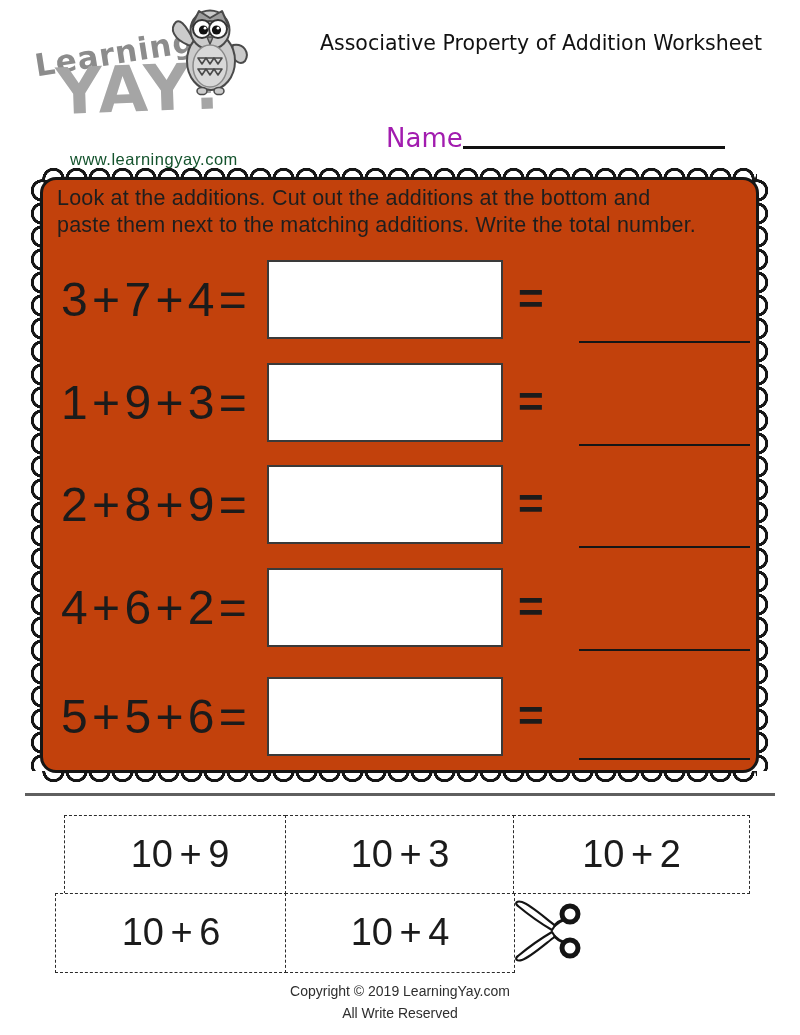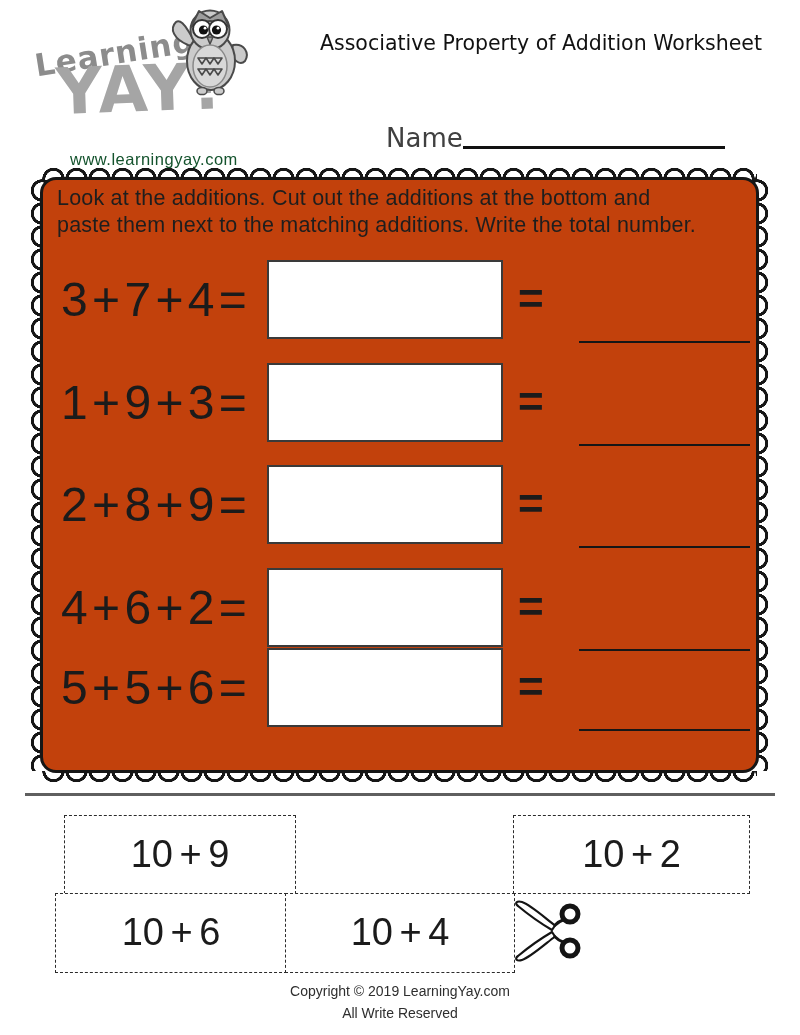--- a/index.html
+++ b/index.html
@@ -24,21 +24,21 @@
     position:absolute; left:70px; top:150px; font-size:16.5px; color:#14532d;
     letter-spacing:0.5px;
   }
   .owl { position:absolute; left:164px; top:3px; }
   .ws-title {
     position:absolute; left:300px; top:31px; width:482px; text-align:center;
     font-size:20.5px; white-space:nowrap; font-family:"DejaVu Sans", sans-serif;
     color:#111;
   }
   .name-row { position:absolute; left:386px; top:123px; display:flex; align-items:flex-end; }
-  .name-label { font-size:26px; font-family:"DejaVu Sans", sans-serif; color:#404040; }
+  .name-label { font-size:26px; font-family:"DejaVu Sans", sans-serif; color:#a21caf; }
   .name-line { width:262px; height:0; border-bottom:3px solid #111; margin-bottom:4px; }
 
   
   .frame { position:absolute; left:30px; top:167px; width:739px; height:616px; }
   .sc-top, .sc-bottom {
     position:absolute; left:12px; right:12px; height:24px;
     background-image:radial-gradient(circle at 11.5px 12px, #fff 8px, #161616 8.3px, #161616 11px, rgba(0,0,0,0) 11.4px);
     background-size:23px 24px; background-repeat:repeat-x;
   }
   .sc-top { top:0; } .sc-bottom { bottom:0; }
@@ -53,21 +53,21 @@
     border:3.5px solid #161616; border-radius:16px;
   }
 
   .instructions {
     position:absolute; left:14px; top:5px; font-size:21.5px; line-height:27px;
     letter-spacing:0.2px; color:#1e1e1e; white-space:nowrap;
   }
 
   .prob-row { position:absolute; left:18px; height:90px; display:flex; align-items:center; }
   .row-0 { top:74px; } .row-1 { top:177px; } .row-2 { top:279px; }
-  .row-3 { top:382px; } .row-4 { top:462px;justify-content:center; }
+  .row-3 { top:382px; } .row-4 { top:491px;justify-content:center; }
   .prob-expr { flex:0 0 206px; font-size:48px; word-spacing:-9px; color:#1b1b1b; white-space:nowrap; }
   .prob-box { flex:0 0 236px; height:79px; border:2px solid #3a3a3a; background:#fff; }
   .prob-eq { margin-left:15px; font-size:44px; font-weight:bold; color:#1b1b1b; }
   .prob-line { margin-left:35px; width:171px; border-bottom:2.5px solid #161616; align-self:flex-end; margin-bottom:1px; }
 
   
   .divider { position:absolute; left:25px; top:793px; width:750px; height:3px; background:#5f5f5f; }
   .card {
     position:absolute; border:1.6px dashed #2b2b2b; background:#fff;
     display:flex; align-items:center; justify-content:center;
@@ -178,20 +178,21 @@
         <div class="prob-box"></div>
         <div class="prob-eq">=</div>
         <div class="prob-line"></div>
       </div>
     </div>
   </div>
 
   <div class="divider"></div>
 
   <div class="card card-1">10 + 9</div>
+  <div class="card card-2">10 + 3</div>
   <div class="card card-3">10 + 2</div>
   <div class="card card-4">10 + 6</div>
   <div class="card card-5">10 + 4</div>
 
   <svg class="scissors" width="74" height="64" viewBox="0 0 74 64">
     <g fill="#fff" stroke="#141414" stroke-width="2.2" stroke-linejoin="round">
       <path d="M40 31 C28 24 12 12 6 7 C2 4 5 1.5 10 3 C18 5.5 32 18 43 26.5 Z"></path>
       <path d="M40 33 C28 40 12 52 6 57 C2 60 5 62.5 10 61 C18 58.5 32 46 43 37.5 Z"></path>
     </g>
     <path d="M42 27 C46 23 49 21.5 52 20.5 M42 37 C46 41 49 42.5 52 43.5" fill="none" stroke="#141414" stroke-width="3"></path>

